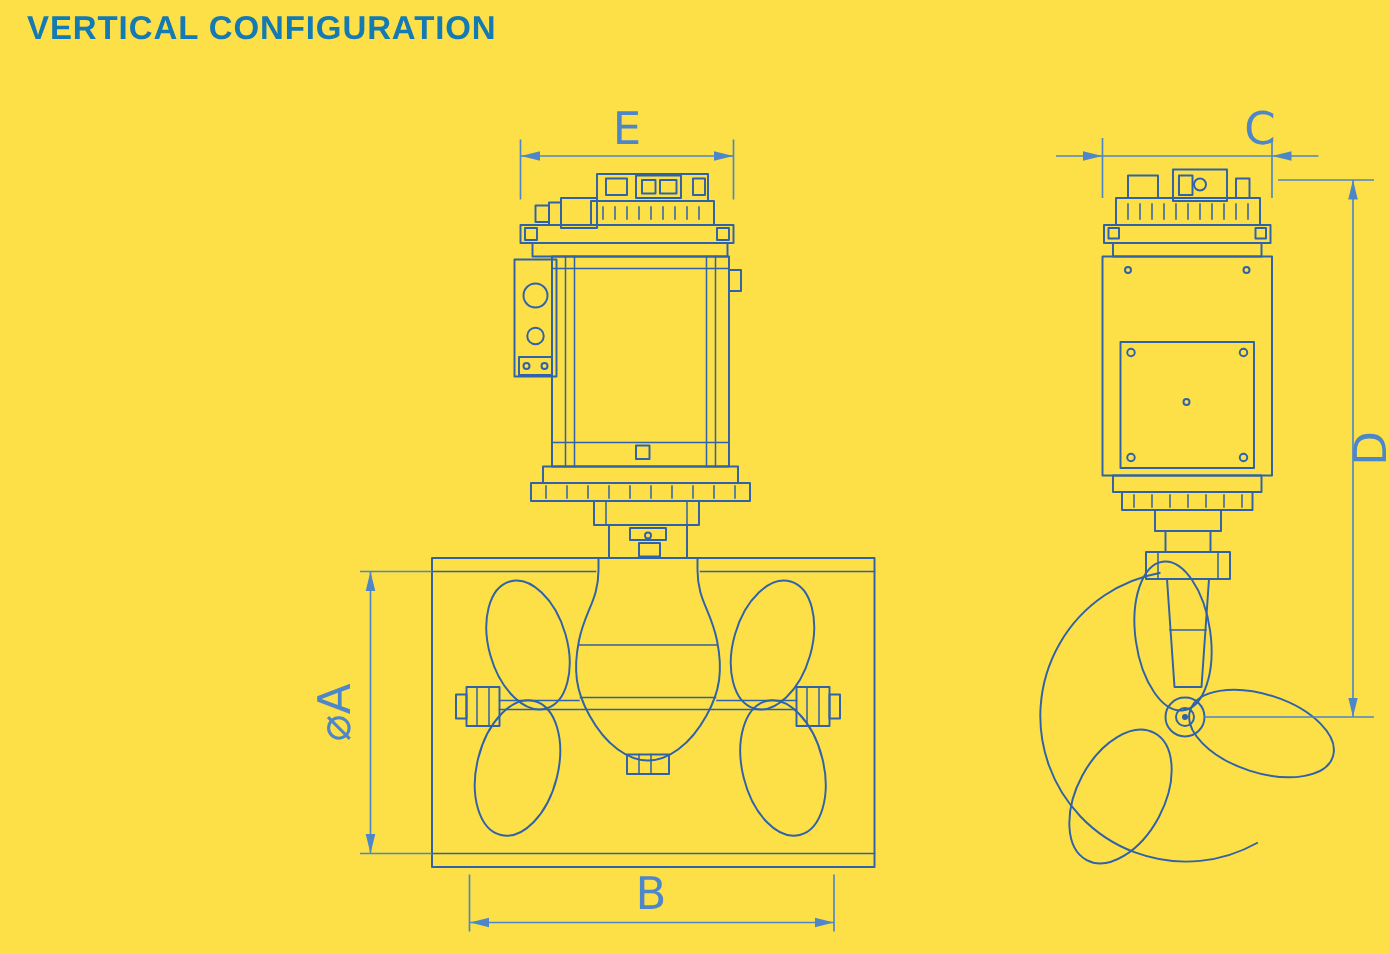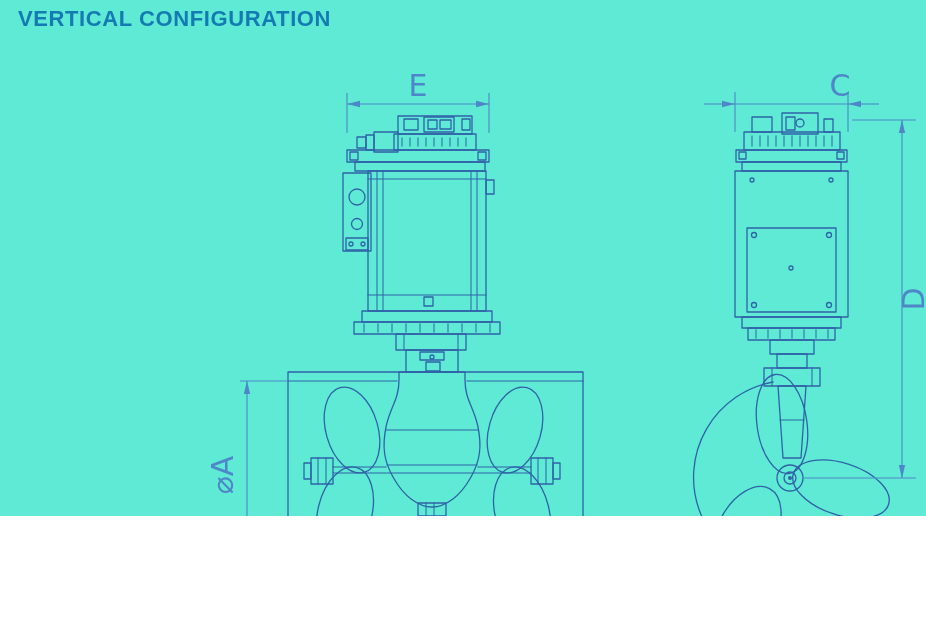--- a/index.html
+++ b/index.html
@@ -1,16 +1,16 @@
 <!DOCTYPE html>
 <html><head>
 <meta charset="utf-8">
 <style>
   html,body{margin:0;padding:0;background:#ffffff;}
-  .page{position:relative;width:926px;height:516px;background:#5eead4;overflow:hidden;
+  .page{position:relative;width:926px;height:636px;background:#fde047;overflow:hidden;
         font-family:"Liberation Sans", sans-serif;}
   .page-title{position:absolute;left:18px;top:6px;margin:0;
         font-size:22px;font-weight:700;letter-spacing:0.6px;color:#147ab3;
         font-family:"Liberation Sans", sans-serif;}
   svg{position:absolute;left:0;top:0;}
   .draw{stroke:#2f62a8;fill:none;stroke-width:1.3;stroke-linejoin:round;stroke-linecap:square;}
   .draw-thin{stroke:#2f62a8;fill:none;stroke-width:1;}
   .dim{stroke:#4e87c9;fill:none;stroke-width:1.1;}
   .dim-label{fill:#4e87c9;stroke:none;font-family:"DejaVu Sans", sans-serif;font-size:30px;font-weight:400;}
   .dot{fill:#2f62a8;stroke:none;}

